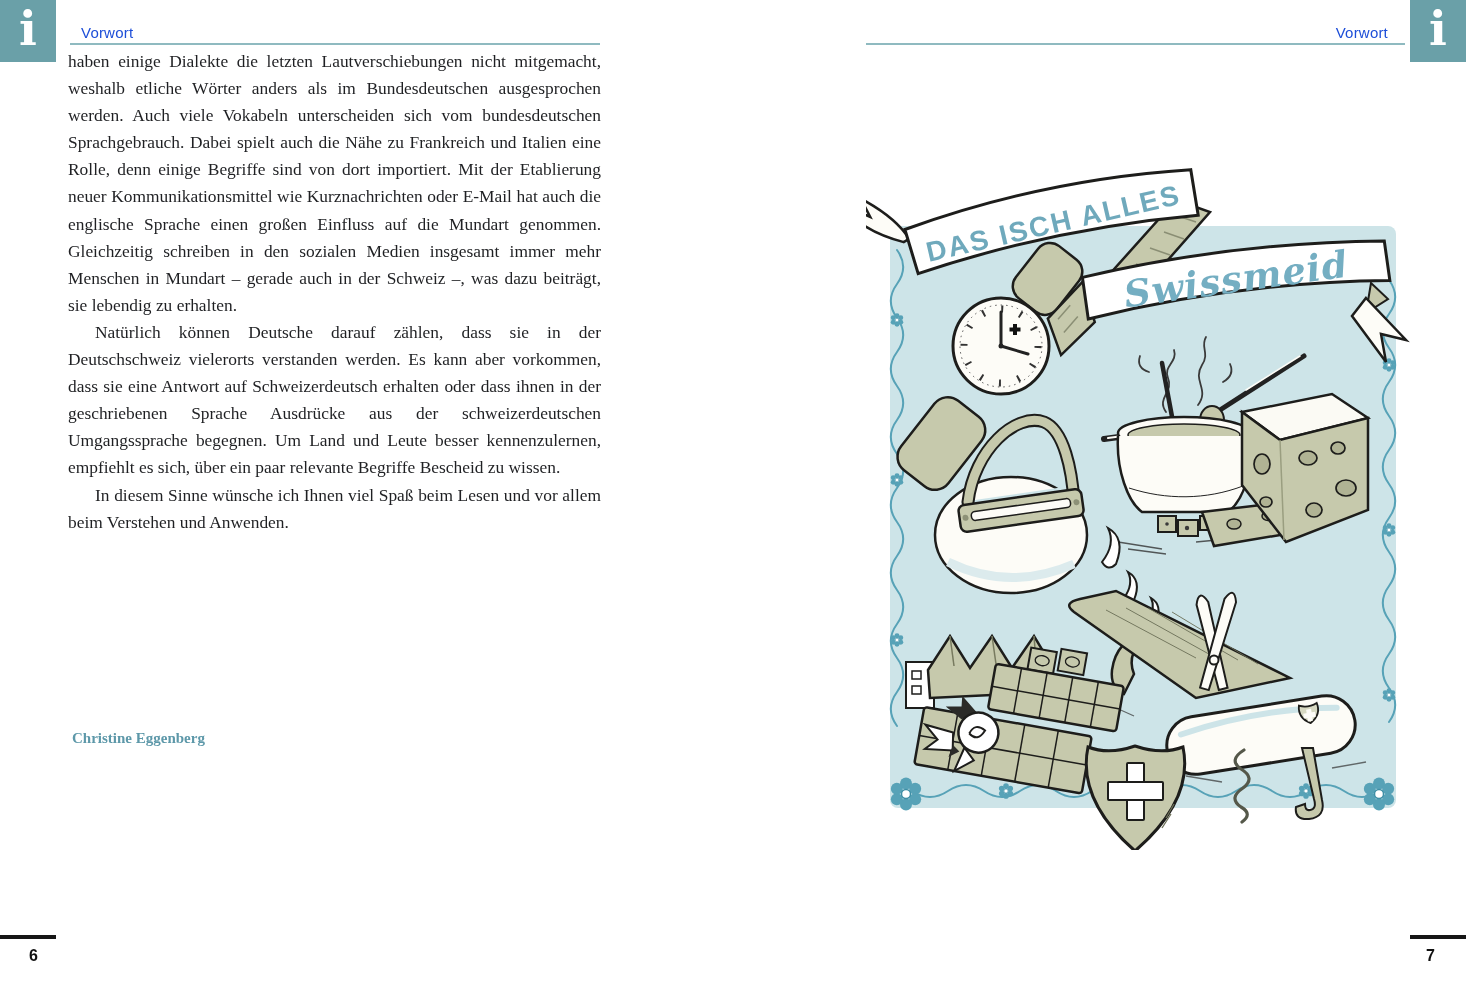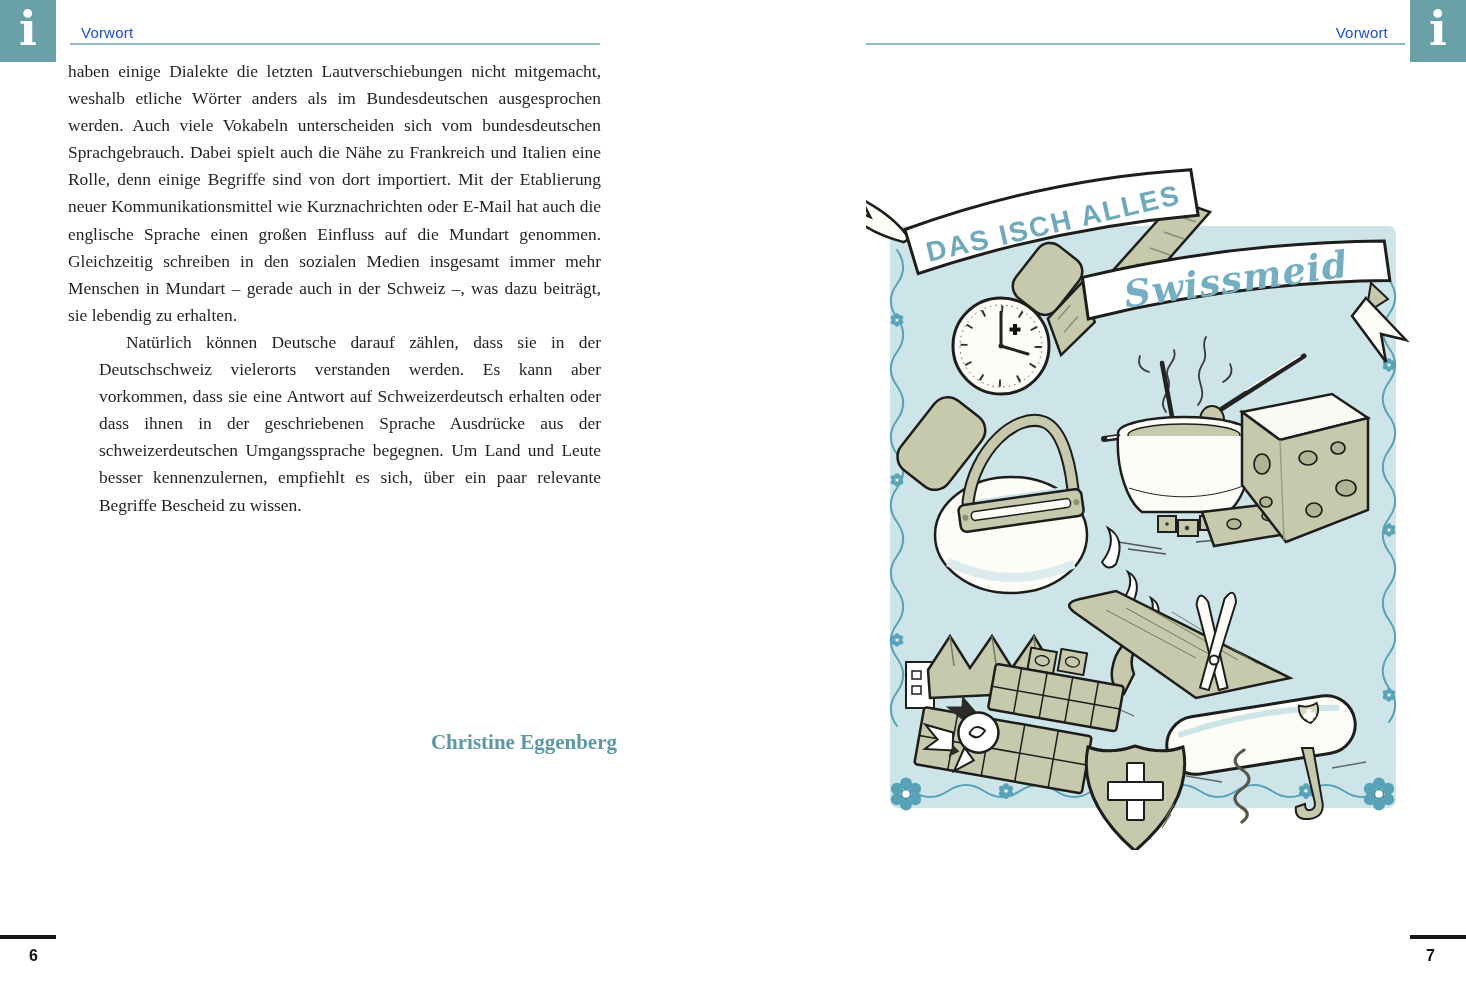--- a/index.html
+++ b/index.html
@@ -14,28 +14,28 @@
 
   
   .header-label{position:absolute;top:24px;font-size:15px;color:#1d4ed8;letter-spacing:.2px;}
   .header-label.left{left:81px;}
   .header-label.right{left:auto;right:78px;}
   .header-rule{position:absolute;top:43px;height:2px;background:#8fbac0;}
   .header-rule.left{left:70px;width:530px;}
   .header-rule.right{left:866px;width:539px;}
 
   
-  .body-copy{position:absolute;left:68px;top:58px;width:533px;
+  .body-copy{position:absolute;left:68px;top:48px;width:533px;
     font-family:"Liberation Serif",serif;font-size:17.4px;line-height:27.1px;color:#1f2023;
     text-align:justify;hyphens:auto;-webkit-hyphens:auto;}
   .body-copy p{margin:0;}
-  .body-copy p.indent{text-indent:27px;margin-left:31px;}
-
-  .signature{position:absolute;left:84px;top:730px;width:533px;text-align:right;
-    font-family:"Liberation Serif",serif;font-weight:bold;font-size:21px;color:#5d98a9;}
+  .body-copy p.indent{text-indent:27px;}
+
+  .signature{position:absolute;left:72px;top:730px;width:533px;
+    font-family:"Liberation Serif",serif;font-weight:bold;font-size:15px;color:#5d98a9;}
 
   
   .page-bar{position:absolute;top:935px;width:56px;height:4px;background:#161616;}
   .page-bar.left{left:0;}
   .page-bar.right{left:1410px;}
   .page-num{position:absolute;top:947px;font-size:16px;font-weight:bold;color:#111111;}
   .page-num.left{left:29px;}
   .page-num.right{left:auto;right:31px;}
 
   .illustration{position:absolute;left:866px;top:150px;width:554px;height:700px;}
@@ -48,20 +48,21 @@
 
 <div class="spread">
 
   <div class="info-badge left">i</div>
   <div class="header-label left">Vorwort</div>
   <div class="header-rule left"></div>
 
   <div class="body-copy" lang="de">
     <p>haben einige Dialekte die letzten Lautverschiebungen nicht mitgemacht, weshalb etliche Wörter anders als im Bundesdeutschen ausgesprochen werden. Auch viele Vokabeln unterscheiden sich vom bundesdeutschen Sprachgebrauch. Dabei spielt auch die Nähe zu Frankreich und Italien eine Rolle, denn einige Begriffe sind von dort importiert. Mit der Etablierung neuer Kommunikationsmittel wie Kurznachrichten oder E-Mail hat auch die englische Sprache einen großen Einfluss auf die Mundart genommen. Gleichzeitig schreiben in den sozialen Medien insgesamt immer mehr Menschen in Mundart – gerade auch in der Schweiz –, was dazu beiträgt, sie lebendig zu erhalten.</p>
     <p class="indent">Natürlich können Deutsche darauf zählen, dass sie in der Deutschschweiz vielerorts verstanden werden. Es kann aber vorkommen, dass sie eine Antwort auf Schweizerdeutsch erhalten oder dass ihnen in der geschriebenen Sprache Ausdrücke aus der schweizerdeutschen Umgangssprache begegnen. Um Land und Leute besser kennenzulernen, empfiehlt es sich, über ein paar relevante Begriffe Bescheid zu wissen.</p>
+    <p class="indent">In diesem Sinne wünsche ich Ihnen viel Spaß beim Lesen und vor allem beim Verstehen und Anwenden.</p>
   </div>
 
   <div class="signature">Christine Eggenberg</div>
 
   <div class="page-bar left"></div>
   <div class="page-num left">6</div>
 
   <div class="info-badge right">i</div>
   <div class="header-label right">Vorwort</div>
   <div class="header-rule right"></div>

